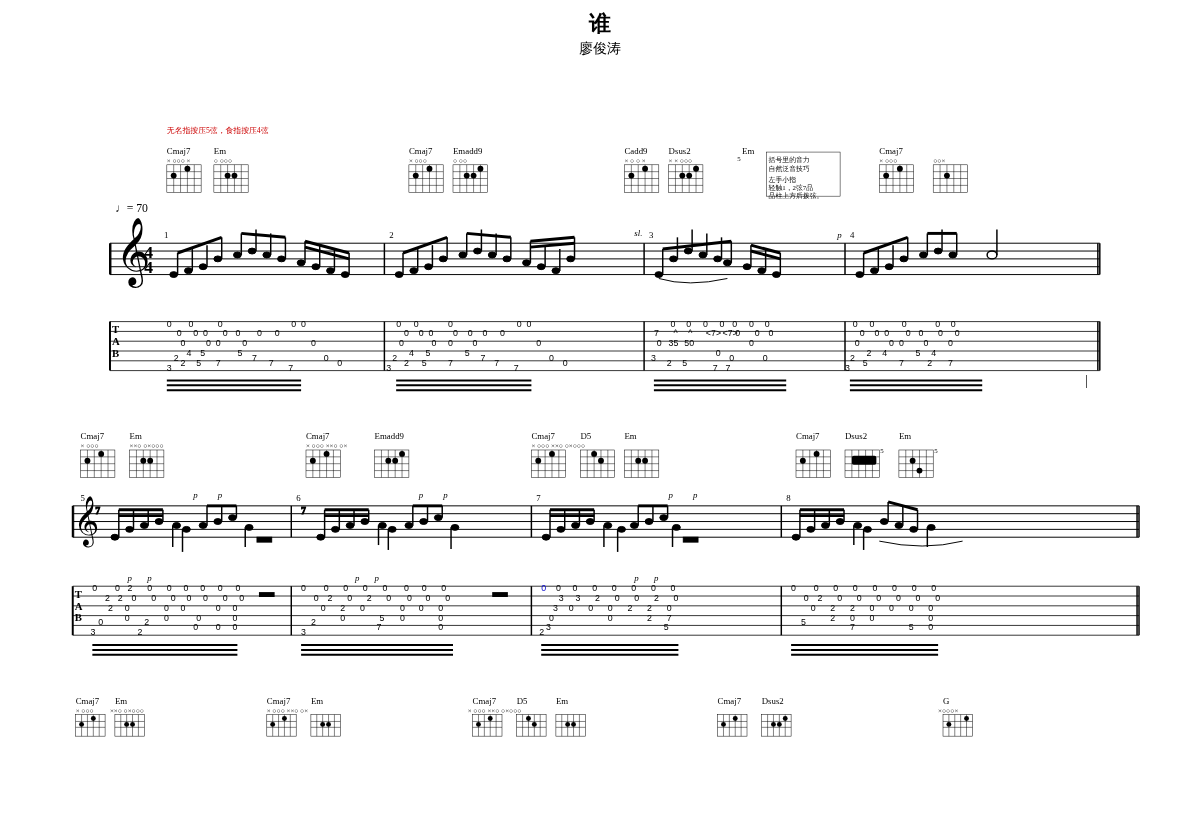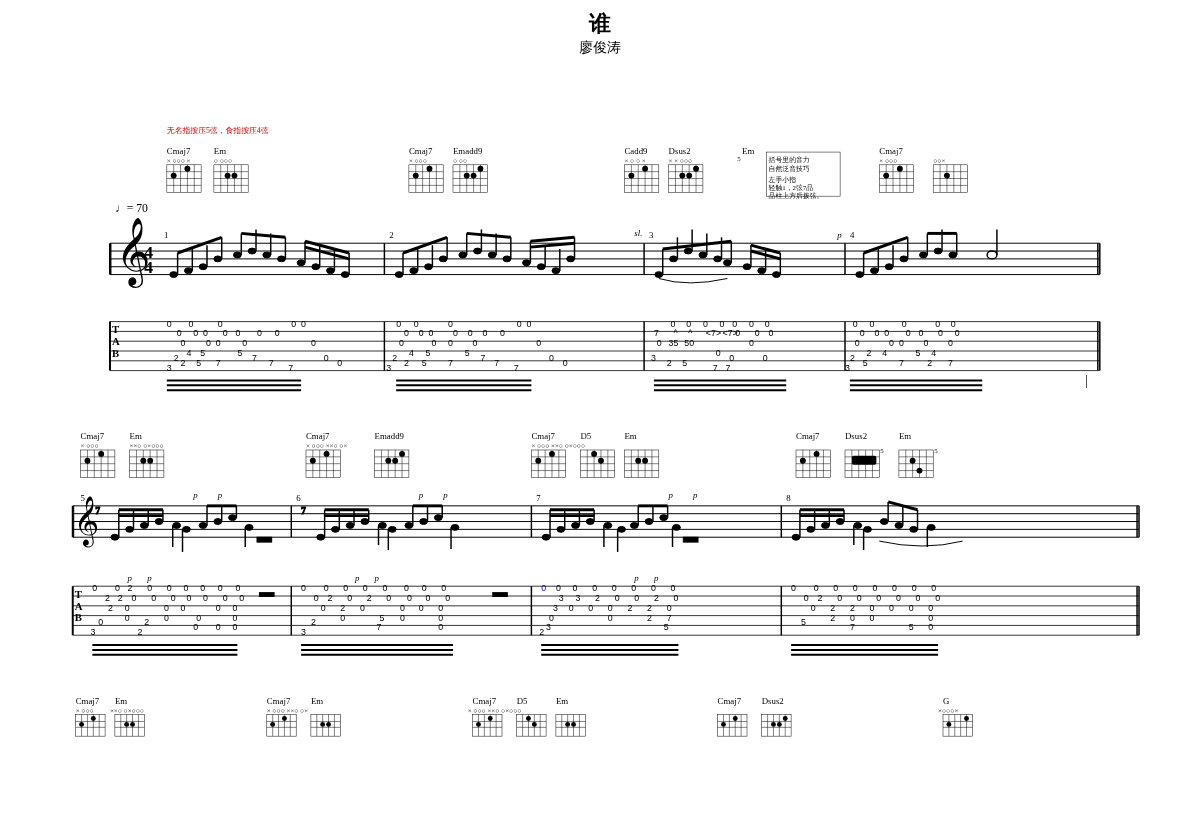--- a/index.html
+++ b/index.html
@@ -27,21 +27,21 @@
     }
     .title-main {
       font-size: 22px;
       font-weight: bold;
       color: #000;
       font-family: 'SimSun', serif;
     }
     .title-sub {
       font-size: 14px;
       color: #000;
-      font-family: Liberation Serif, serif;
+      font-family: Liberation Sans, sans-serif;
     }
     svg {
       display: block;
     }
   </style>
 </head>
 <body>
 
 <div class="page">
 

